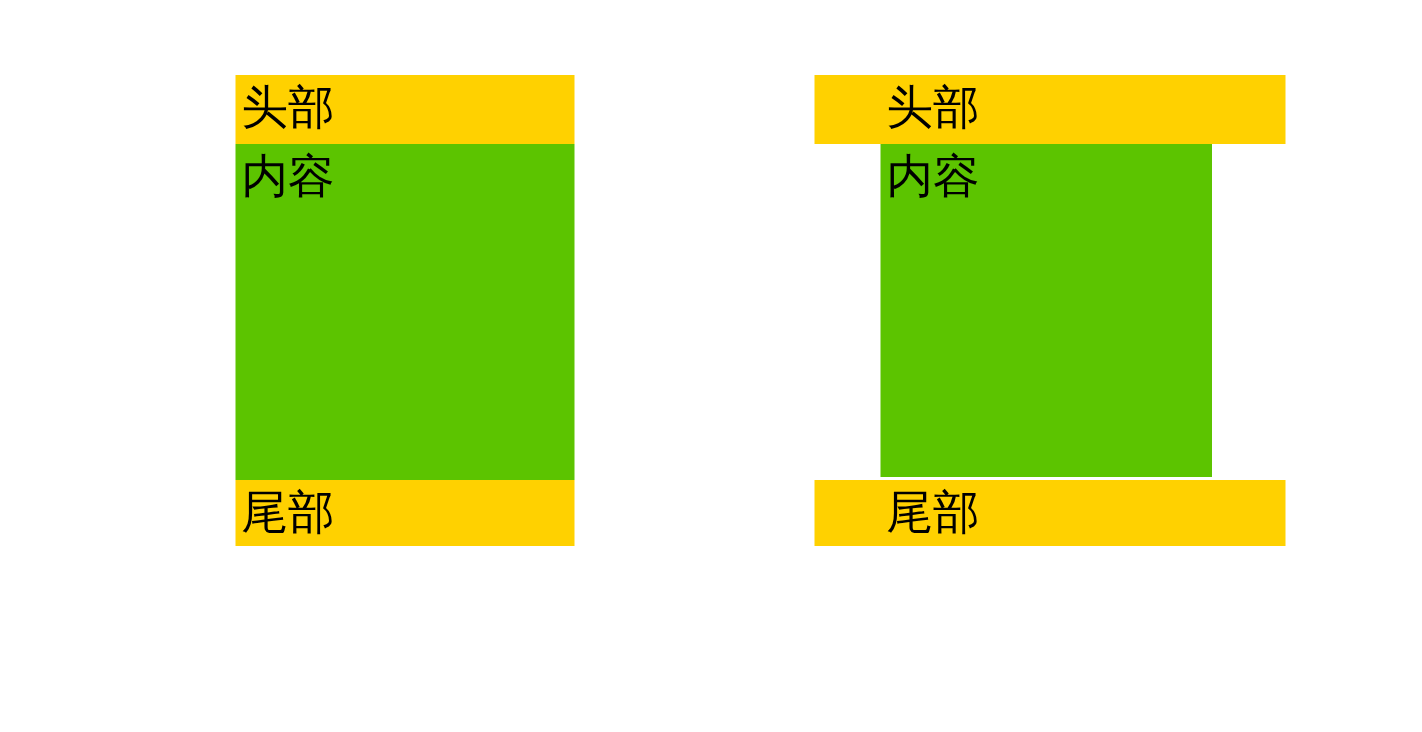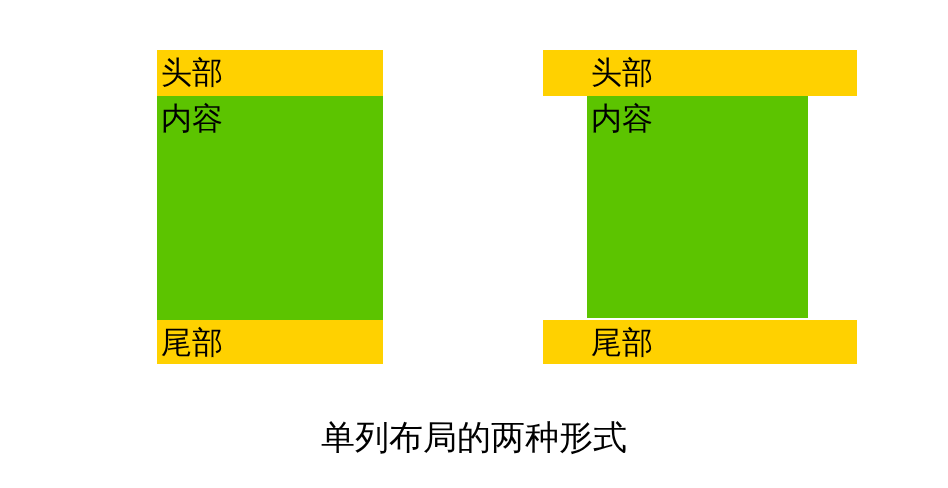--- a/index.html
+++ b/index.html
@@ -156,15 +156,14 @@
     <div class="band" id="inset-content">
       <span class="band-label">内容</span>
     </div>
 
     <div class="band" id="inset-footer">
       <span class="band-label">尾部</span>
     </div>
 
   </div>
 
-  <div id="diagram-caption">单列布局的两种形式</div>
 
 </div>
 
 </body></html>

